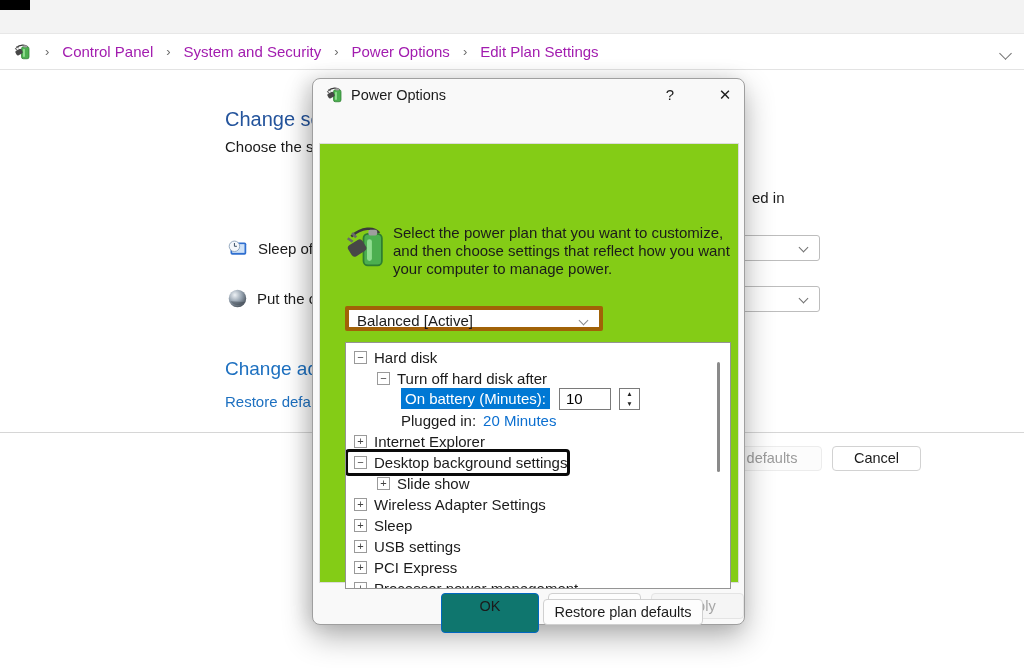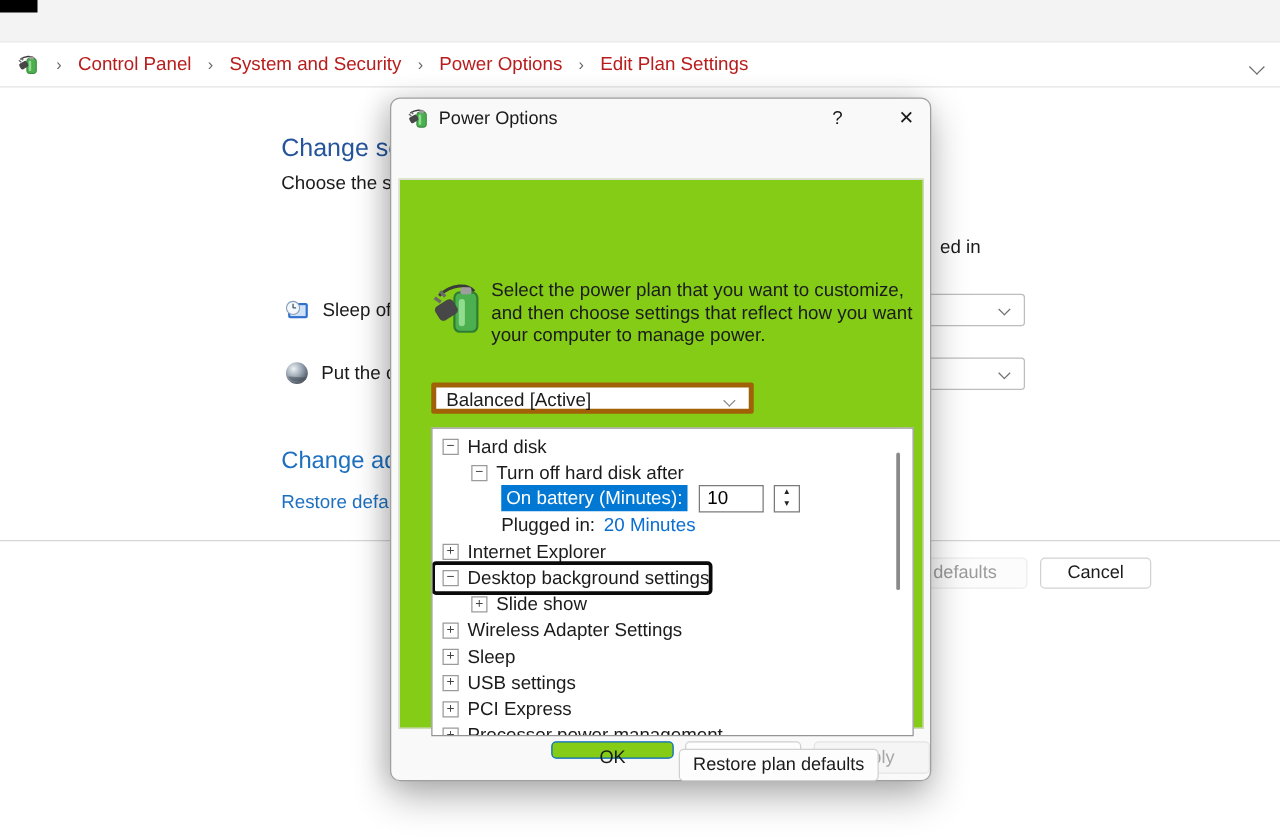--- a/index.html
+++ b/index.html
@@ -7,21 +7,21 @@
     font-family:"Liberation Sans","DejaVu Sans",sans-serif; color:#1b1b1b; }
   .stage { position:relative; width:1024px; height:671px; background:#fff; }
 
   
   .top-strip { position:absolute; left:0; top:0; width:1024px; height:33px; background:#f3f3f3; }
   .black-bar { position:absolute; left:0; top:0; width:30px; height:10px; background:#000; }
   .crumb-bar { position:absolute; left:0; top:33px; width:1024px; height:37px; background:#fff;
     border-top:1px solid #e7e7e7; border-bottom:1px solid #e3e3e3;
     display:flex; align-items:center; padding-left:14px; font-size:15px; }
   .crumb-bar .sep { color:#6b6b6b; margin:0 13px; font-size:13px; }
-  .crumb-item { color:#b91c1c; cursor:default; white-space:nowrap; }
+  .crumb-item { color:#a21caf; cursor:default; white-space:nowrap; }
   .crumb-caret { position:absolute; right:14px; top:15px; width:9px; height:9px;
     border-right:1.6px solid #6e6e6e; border-bottom:1.6px solid #6e6e6e; transform:rotate(45deg); }
 
   .icon16 { width:18px; height:18px; display:inline-block; }
 
   
   .bgwin-heading { position:absolute; left:225px; top:108px; font-size:20px; color:#24549c; white-space:nowrap; }
   .bgwin-sub { position:absolute; left:225px; top:138px; font-size:15px; white-space:nowrap; }
   .plugged-hdr { position:absolute; left:752px; top:189px; font-size:15px; }
   .bg-row1-icon { position:absolute; left:227px; top:238px; width:21px; height:21px; }
@@ -75,21 +75,21 @@
   .spinner { width:21px; height:22px; border:1px solid #7a7a7a; background:#fff; display:flex; flex-direction:column; margin-left:1px; }
   .spin-btn { flex:1; font-size:6.5px; line-height:10px; text-align:center; color:#222; }
   .tree-link { color:#0b6fd0; }
   .hilite { position:absolute; left:-1px; top:106px; width:225px; height:27px; border:3px solid #0a0a0a; border-radius:4px;
     pointer-events:none; }
   .vscroll { position:absolute; right:2px; top:0; width:12px; height:245px; background:#fff; }
   .vthumb { position:absolute; right:8px; top:19px; width:3px; height:110px; background:#8a8a8a; border-radius:2px; }
 
   .btn-restore { position:absolute; left:223px; top:455px; width:160px; height:26px; background:#fdfdfd;
     border:1px solid #d0d0d0; border-radius:4px; font-size:14.5px; text-align:center; line-height:24px; }
-  .btn-ok { position:absolute; left:128px; top:514px; width:98px; height:14px; background:#84cc16;
+  .btn-ok { position:absolute; left:128px; top:514px; width:98px; height:40px; background:#0f766e;
     border:1px solid #0067c0; border-radius:4px; font-size:14.5px; text-align:center; line-height:24px; }
   .btn-cancel { position:absolute; left:235px; top:514px; width:93px; height:26px; background:#fdfdfd;
     border:1px solid #d0d0d0; border-radius:4px; font-size:14.5px; text-align:center; line-height:24px; }
   .btn-apply { position:absolute; left:338px; top:514px; width:93px; height:26px; background:#f5f5f5;
     border:1px solid #e4e4e4; border-radius:4px; font-size:14.5px; text-align:center; line-height:24px; color:#a6a6a6; }
 </style>
 </head>
 <body>
 
 <div class="stage">

